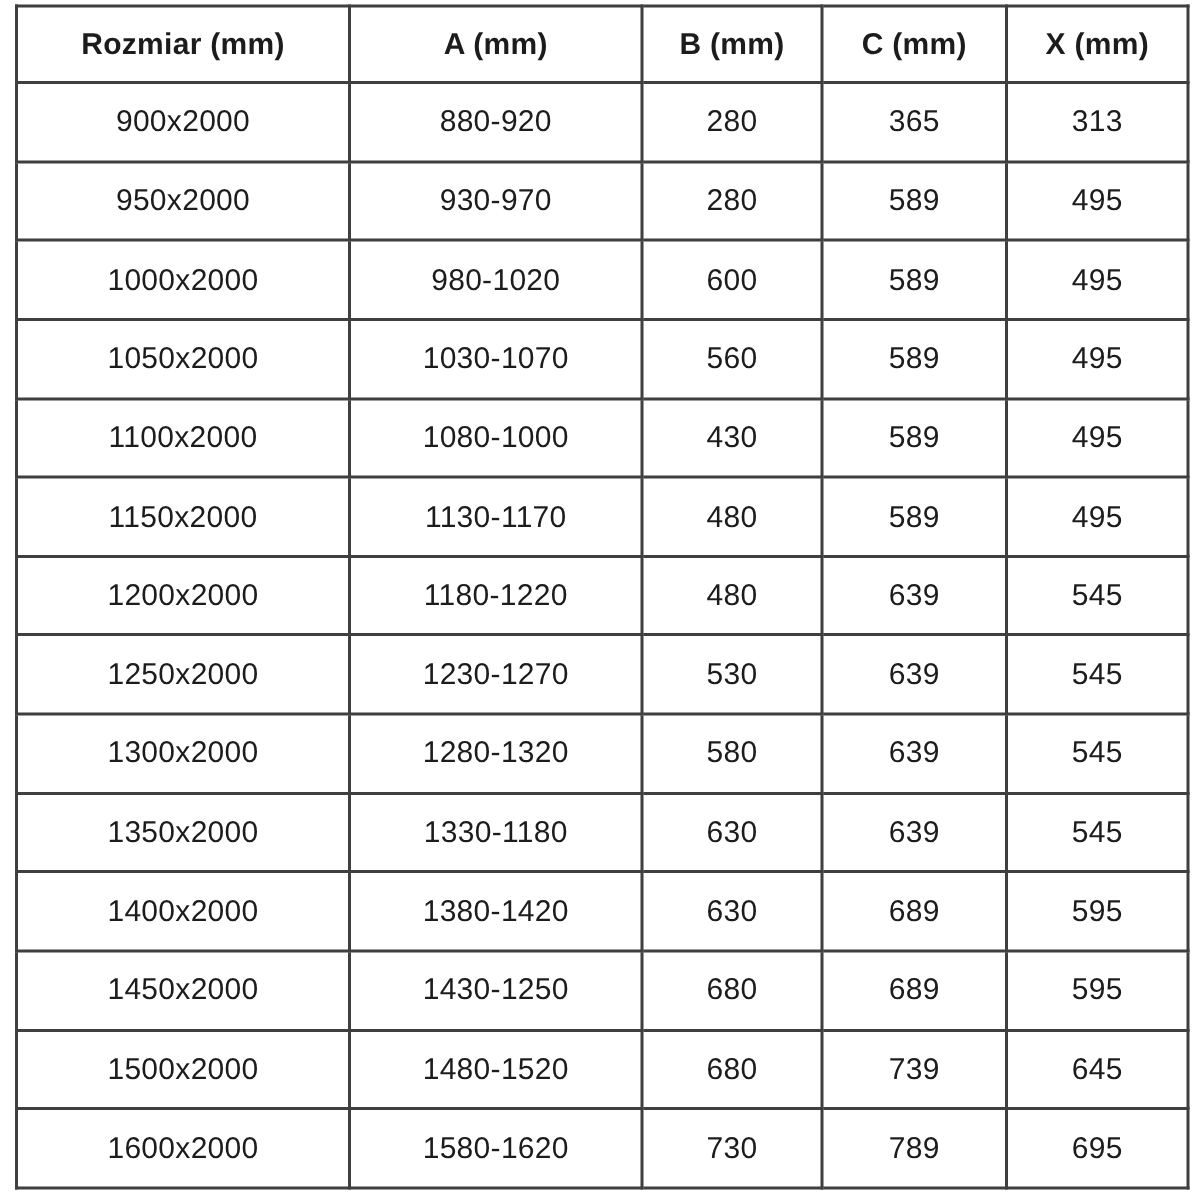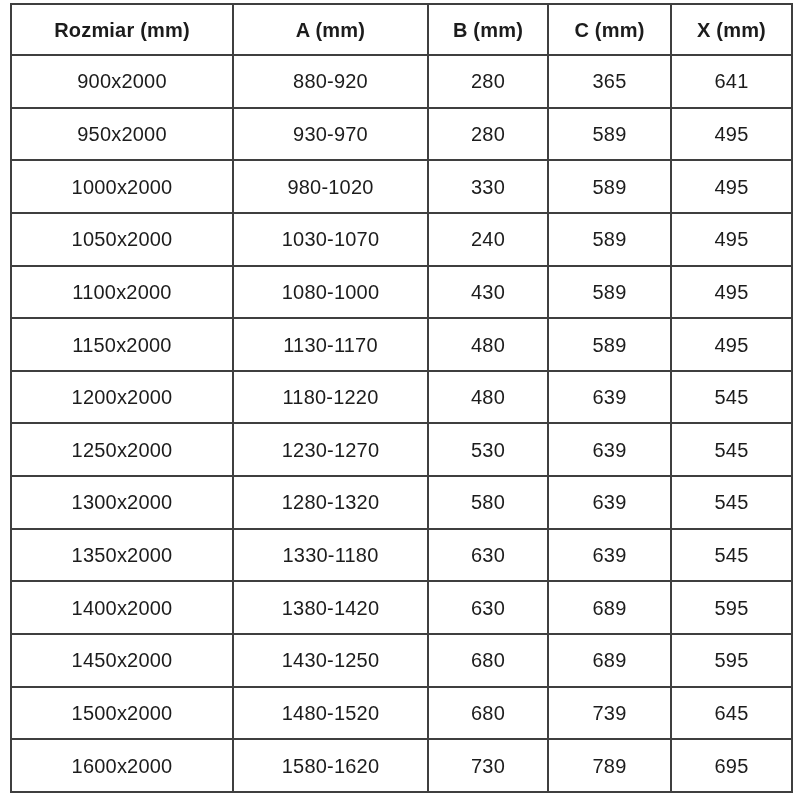--- a/index.html
+++ b/index.html
@@ -70,40 +70,40 @@
         <th>C (mm)</th>
         <th>X (mm)</th>
       </tr>
     </thead>
     <tbody id="table-body">
         <tr>
           <td>900x2000</td>
           <td>880-920</td>
           <td>280</td>
           <td>365</td>
-          <td>641</td>
+          <td>313</td>
         </tr>
         <tr>
           <td>950x2000</td>
           <td>930-970</td>
           <td>280</td>
           <td>589</td>
           <td>495</td>
         </tr>
         <tr>
           <td>1000x2000</td>
           <td>980-1020</td>
-          <td>330</td>
+          <td>600</td>
           <td>589</td>
           <td>495</td>
         </tr>
         <tr>
           <td>1050x2000</td>
           <td>1030-1070</td>
-          <td>240</td>
+          <td>560</td>
           <td>589</td>
           <td>495</td>
         </tr>
         <tr>
           <td>1100x2000</td>
           <td>1080-1000</td>
           <td>430</td>
           <td>589</td>
           <td>495</td>
         </tr>

